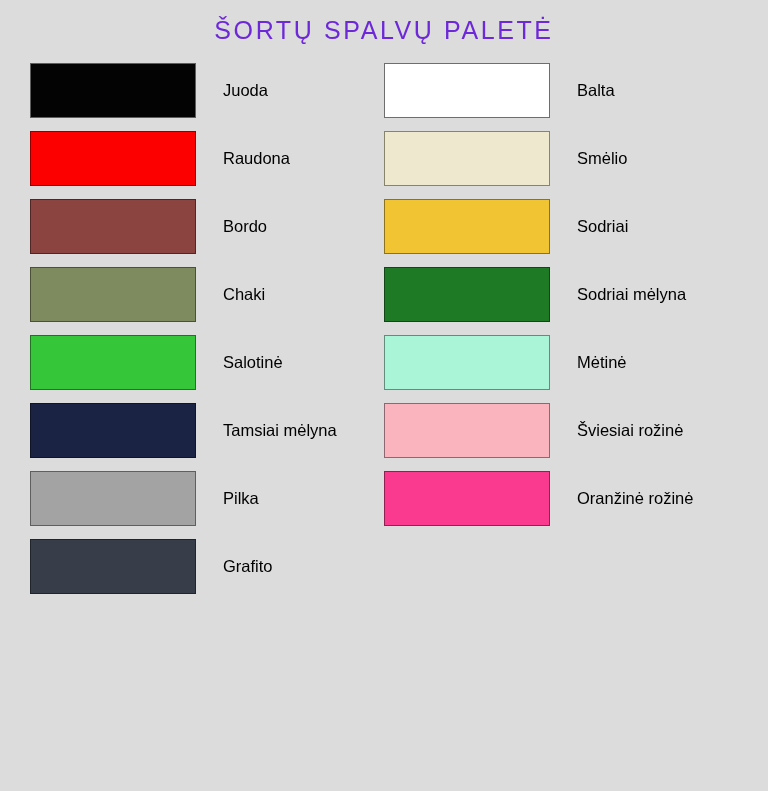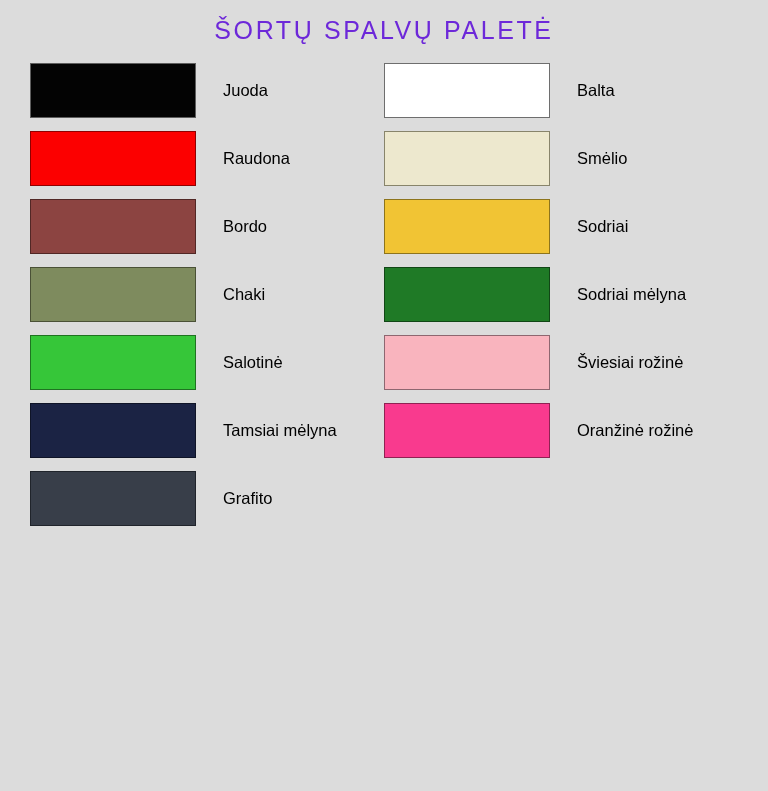--- a/index.html
+++ b/index.html
@@ -104,26 +104,34 @@
       </div>
       <div class="palette-row">
         <div class="swatch" style="background: rgb(31, 122, 38); border-color: rgb(17, 70, 22);"></div>
         <div class="swatch-label">Sodriai mėlyna</div>
       </div>
       <div class="palette-row">
         <div class="swatch" style="background: rgb(54, 198, 57); border-color: rgb(31, 115, 33);"></div>
         <div class="swatch-label">Salotinė</div>
       </div>
       <div class="palette-row">
+        <div class="swatch" style="background: rgb(170, 245, 216); border-color: rgb(95, 143, 124);"></div>
+        <div class="swatch-label">Mėtinė</div>
+      </div>
+      <div class="palette-row">
+        <div class="swatch" style="background: rgb(27, 35, 68); border-color: rgb(15, 20, 39);"></div>
+        <div class="swatch-label">Tamsiai mėlyna</div>
+      </div>
+      <div class="palette-row">
         <div class="swatch" style="background: rgb(249, 180, 190); border-color: rgb(142, 103, 112);"></div>
         <div class="swatch-label">Šviesiai rožinė</div>
       </div>
       <div class="palette-row">
-        <div class="swatch" style="background: rgb(27, 35, 68); border-color: rgb(15, 20, 39);"></div>
-        <div class="swatch-label">Tamsiai mėlyna</div>
+        <div class="swatch" style="background: rgb(163, 163, 163); border-color: rgb(95, 95, 95);"></div>
+        <div class="swatch-label">Pilka</div>
       </div>
       <div class="palette-row">
         <div class="swatch" style="background: rgb(249, 58, 142); border-color: rgb(143, 34, 82);"></div>
         <div class="swatch-label">Oranžinė rožinė</div>
       </div>
       <div class="palette-row">
         <div class="swatch" style="background: rgb(56, 62, 73); border-color: rgb(32, 36, 43);"></div>
         <div class="swatch-label">Grafito</div>
       </div>
     </div>

